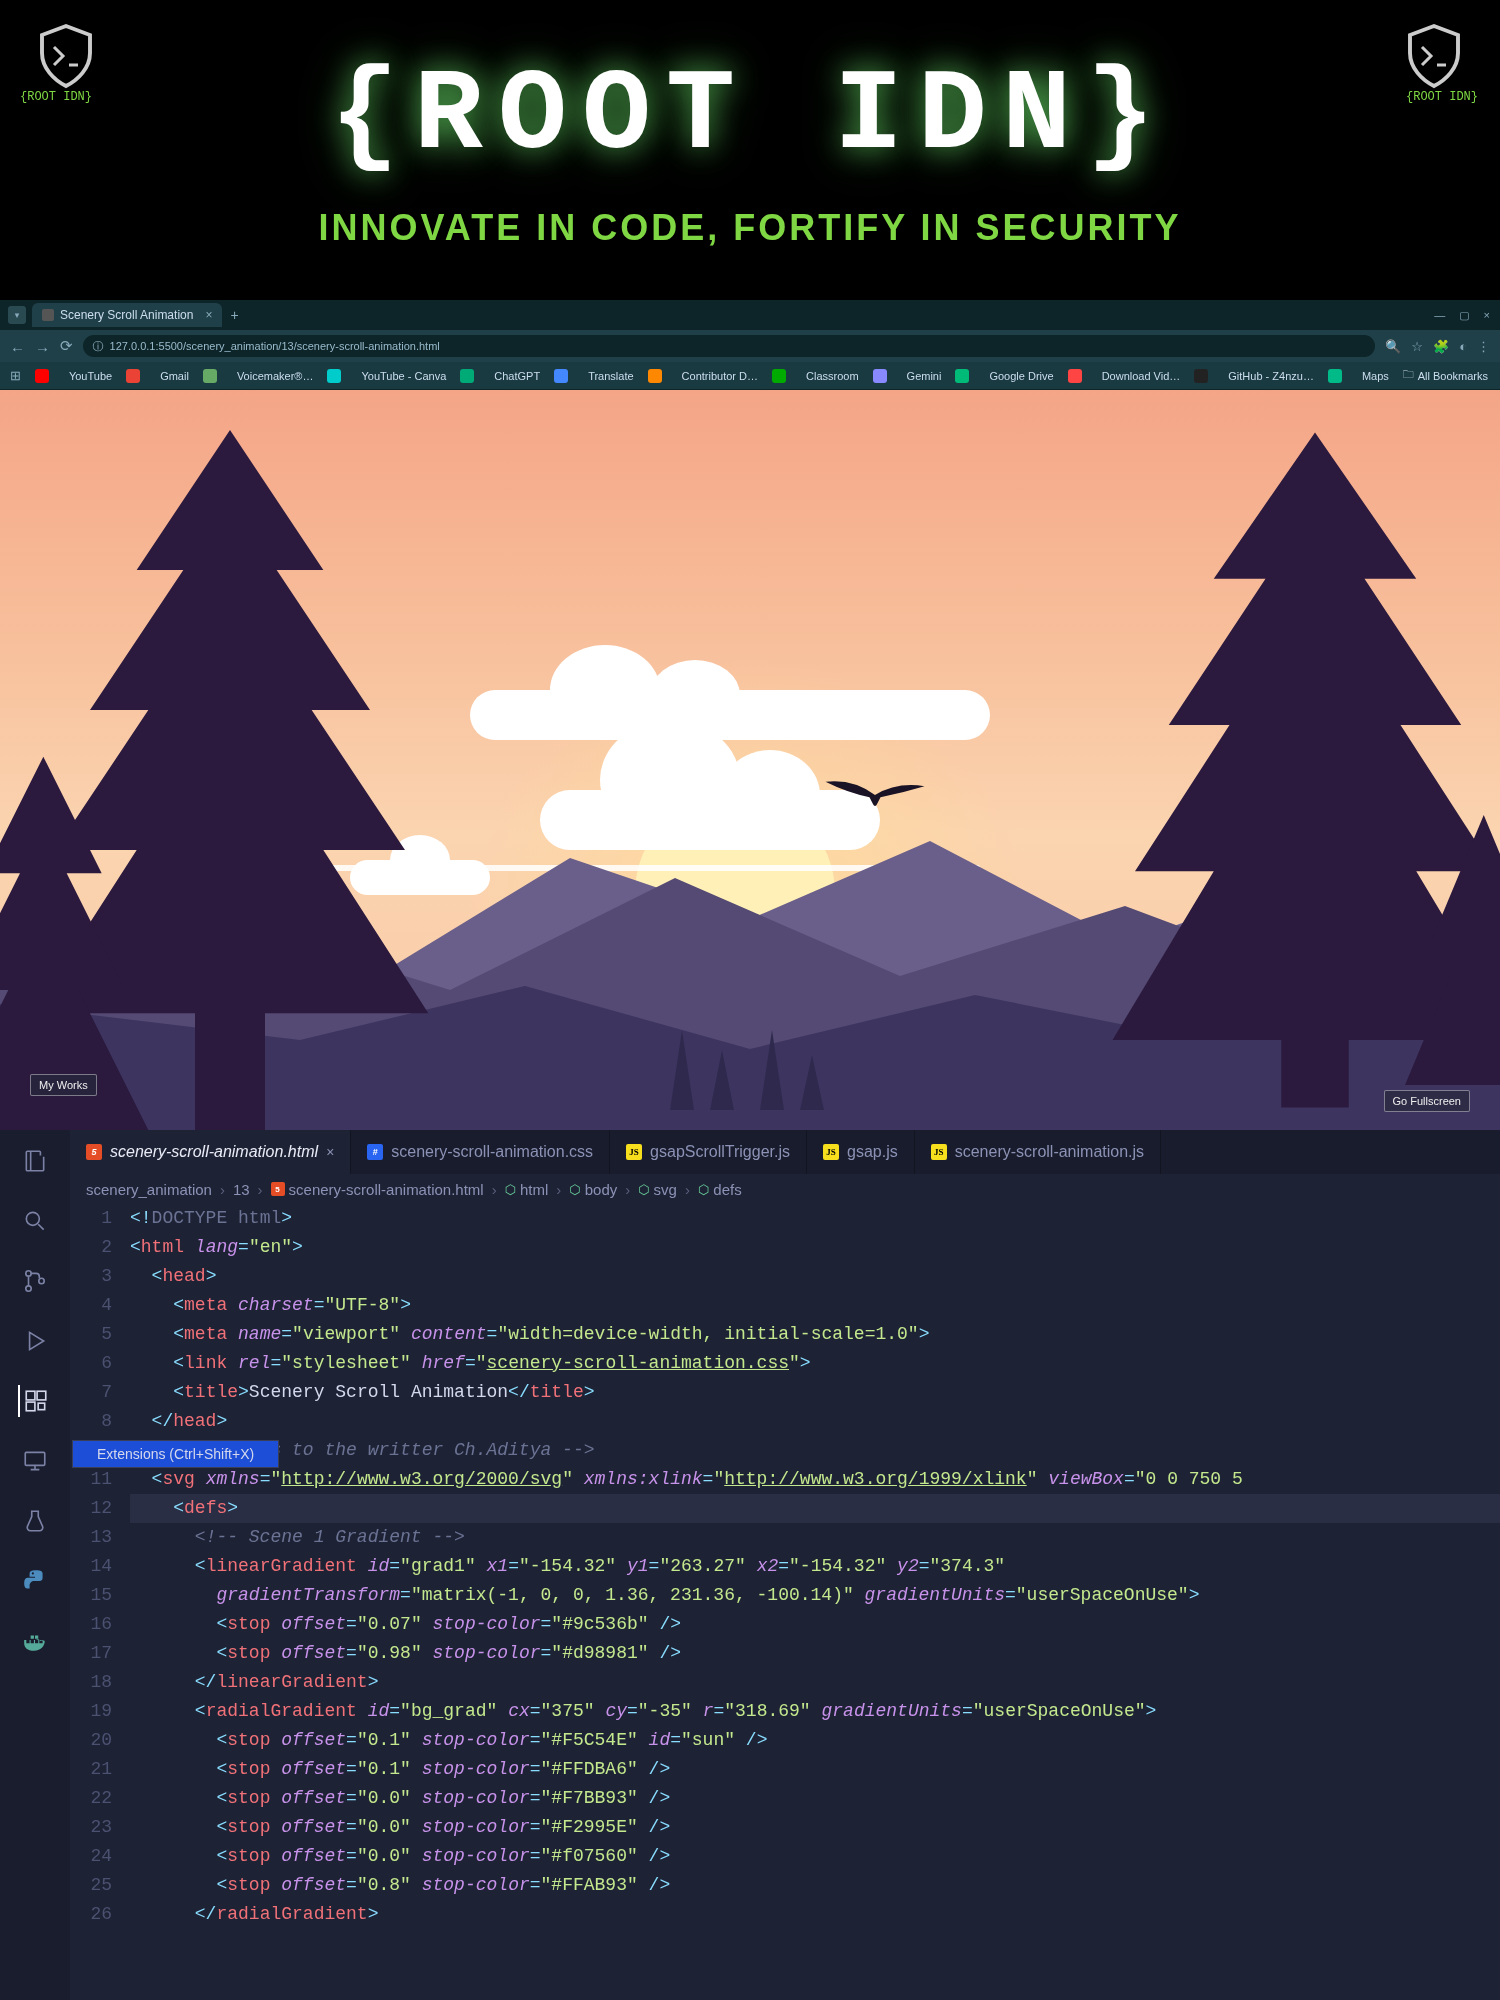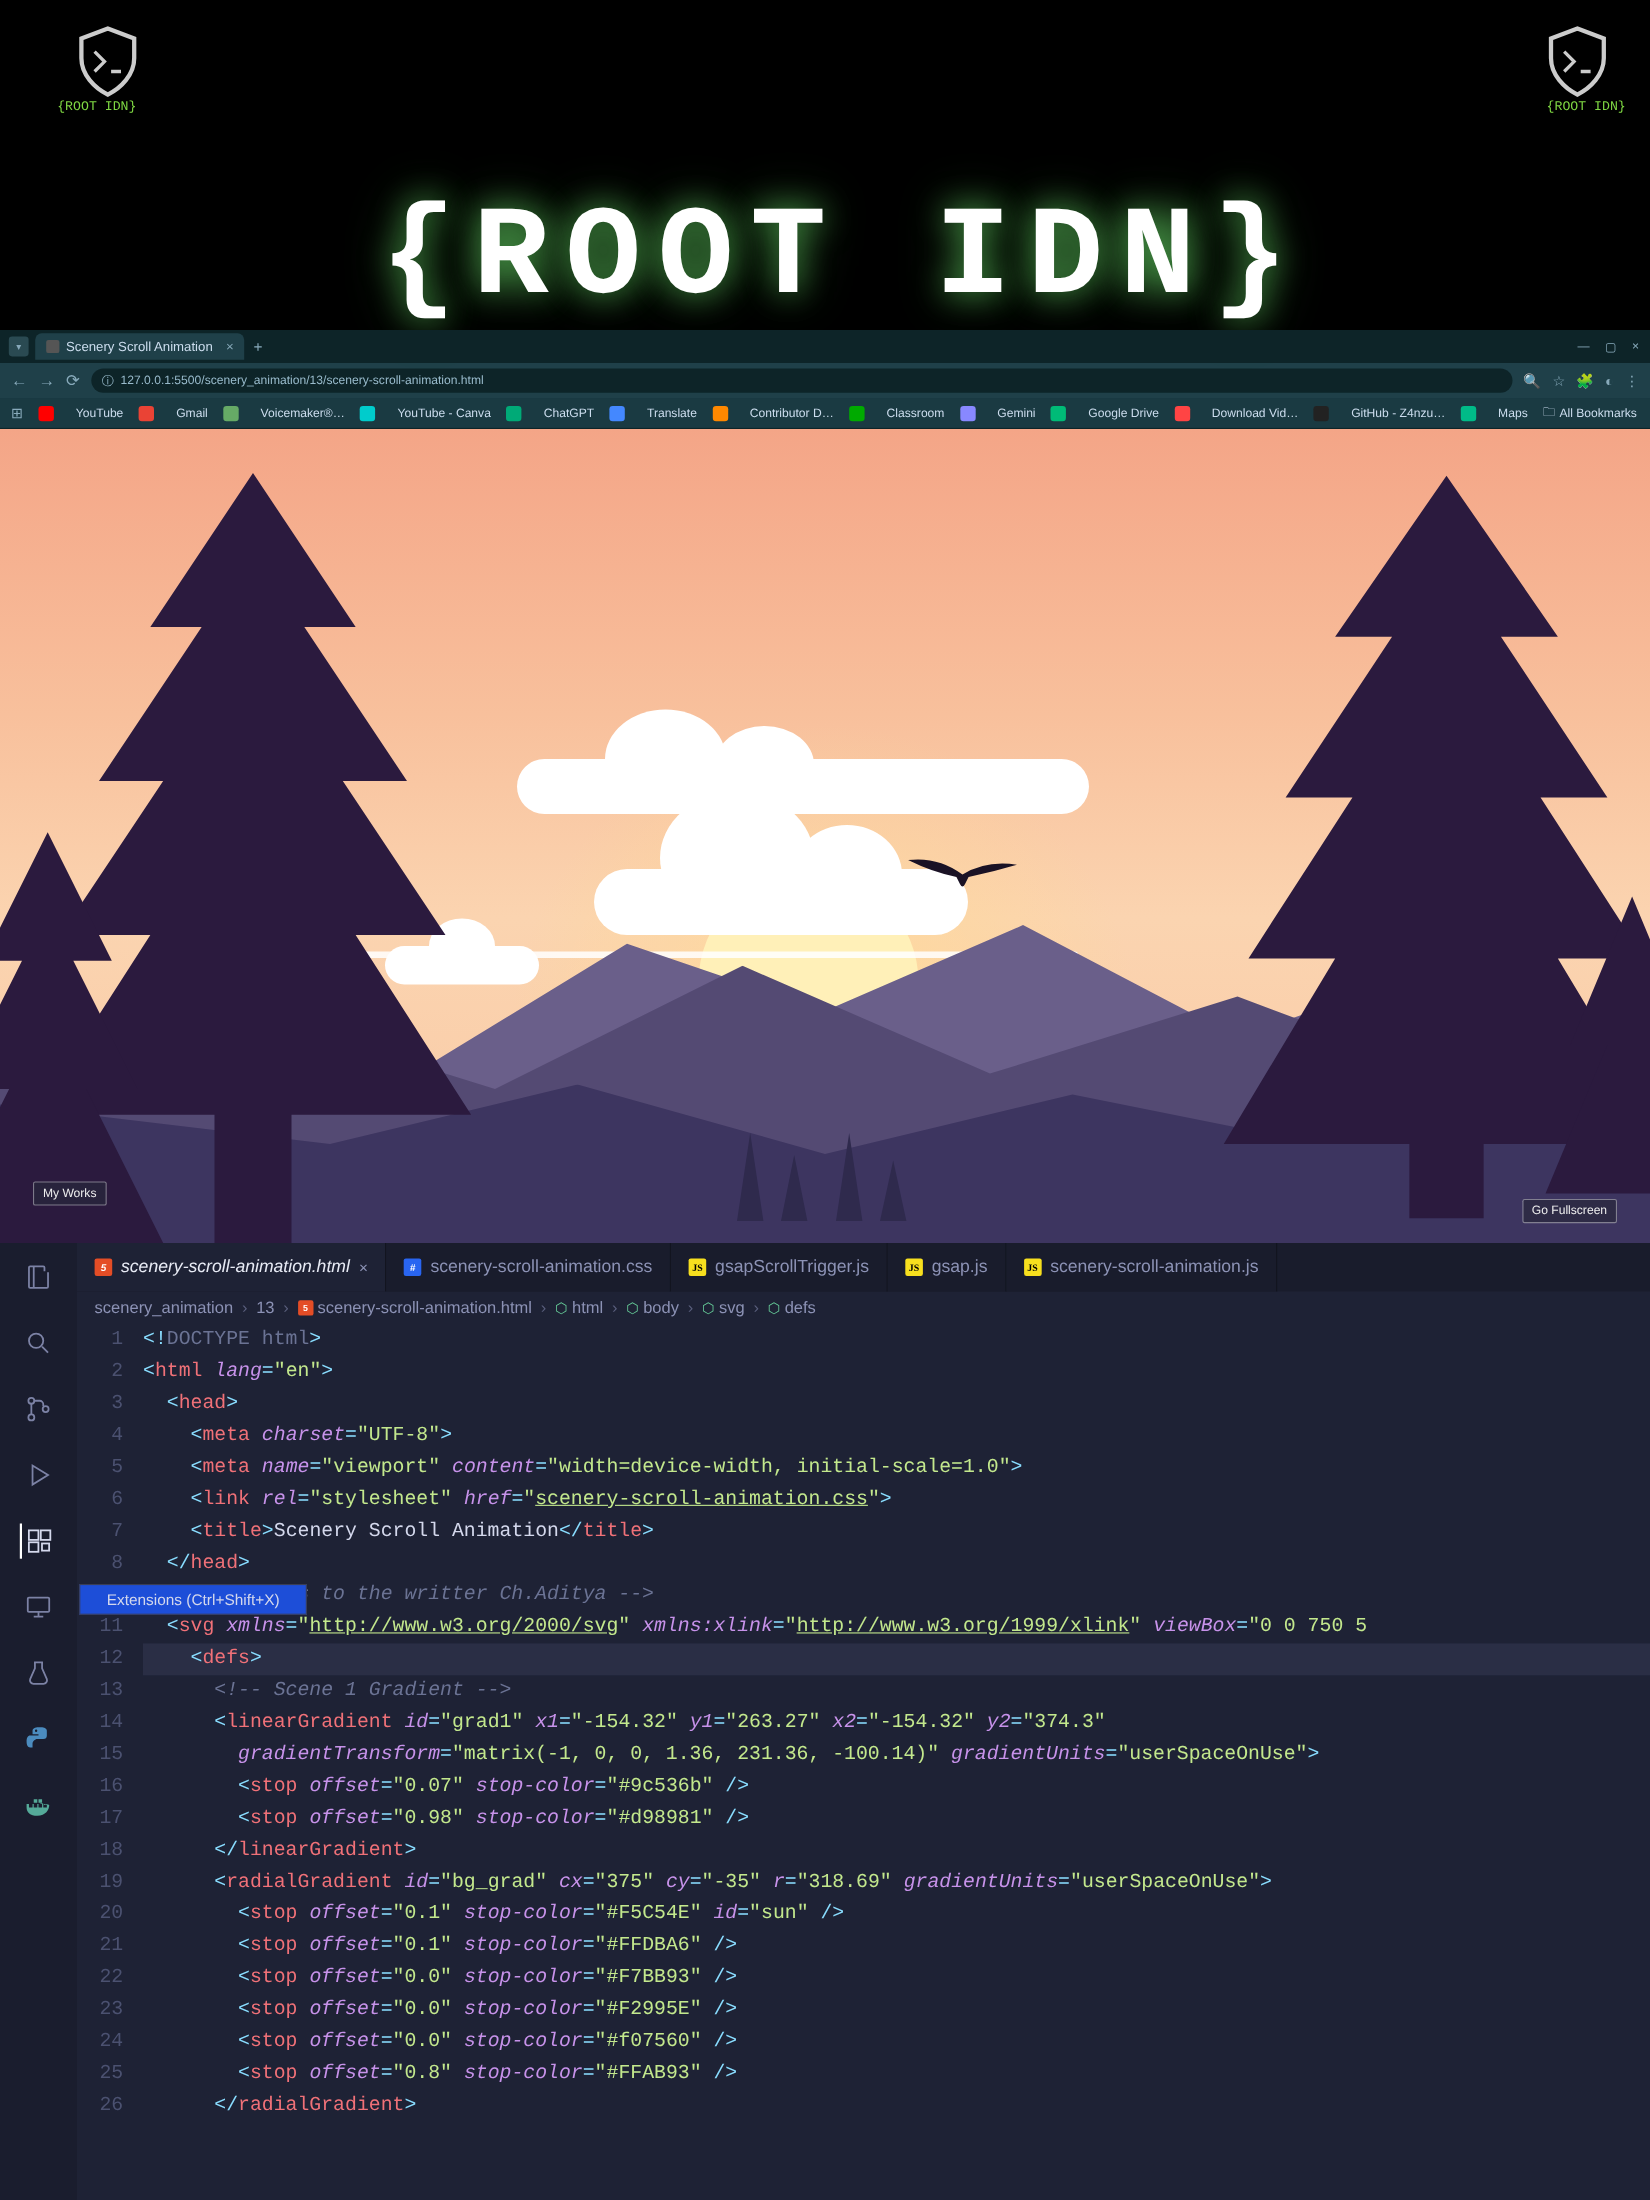--- a/index.html
+++ b/index.html
@@ -1,19 +1,19 @@
 <!DOCTYPE html>
 <html><head>
 <meta charset="utf-8">
 <style>
 * { margin: 0; padding: 0; box-sizing: border-box; }
 body { background: #000; font-family: 'Segoe UI', Arial, sans-serif; width: 1500px; height: 2000px; overflow: hidden; }
 
 
-.banner { height: 300px; background: #000; position: relative; display: flex; flex-direction: column; align-items: center; justify-content: flex-end; margin-left: 32px; }
+.banner { height: 300px; background: #000; position: relative; display: flex; flex-direction: column; align-items: center; justify-content: center; }
 .logo-shield { position: absolute; width: 72px; height: 72px; }
 .logo-left { top: 20px; left: 30px; }
 .logo-right { top: 20px; right: 30px; }
 .brand-title { font-size: 115px; font-weight: 600; color: #fff; letter-spacing: 15px; text-shadow: 0 0 30px rgba(120,255,120,0.6), 0 0 50px rgba(120,255,120,0.3); font-family: 'Courier New', monospace; }
 .brand-sub { font-size: 36px; font-weight: 700; color: #7fd843; letter-spacing: 3px; margin-top: 25px; }
 .logo-label { position: absolute; font-size: 12px; color: #7fd843; font-family: 'Courier New', monospace; }
 .logo-label-l { top: 90px; left: 20px; }
 .logo-label-r { top: 90px; right: 22px; }
 
 
@@ -103,20 +103,21 @@
       <path fill="none" stroke="#ccc" stroke-width="1.3" d="M12 2 L20 5 V11 C20 16 16 20 12 22 C8 20 4 16 4 11 V5 Z"></path>
       <path fill="none" stroke="#ccc" stroke-width="1" d="M8 9 L11 12 L8 15 M13 15 H16"></path>
     </svg>
   <div class="logo-label logo-label-l">{ROOT IDN}</div>
   <svg class="logo-shield logo-right" viewBox="0 0 24 24">
       <path fill="none" stroke="#ccc" stroke-width="1.3" d="M12 2 L20 5 V11 C20 16 16 20 12 22 C8 20 4 16 4 11 V5 Z"></path>
       <path fill="none" stroke="#ccc" stroke-width="1" d="M8 9 L11 12 L8 15 M13 15 H16"></path>
     </svg>
   <div class="logo-label logo-label-r">{ROOT IDN}</div>
   <div class="brand-title">{ROOT IDN}</div>
+  <div class="brand-sub">INNOVATE IN CODE, FORTIFY IN SECURITY</div>
 </div>
 
 <div class="browser">
   <div class="tabstrip">
     <div class="tab-dropdown">▾</div>
     <div class="browser-tab">
       <div class="tab-favicon"></div>
       <span>Scenery Scroll Animation</span>
       <span class="tab-close">×</span>
     </div>

